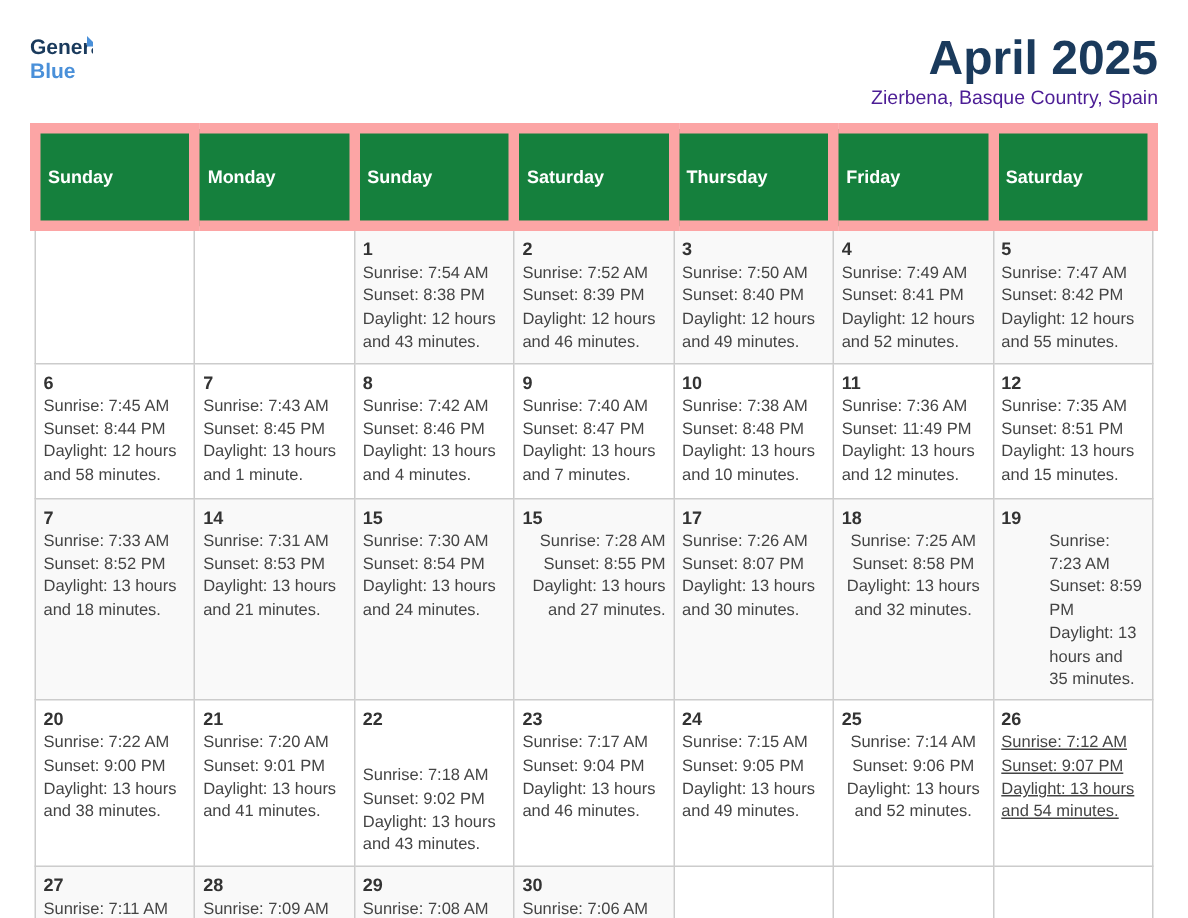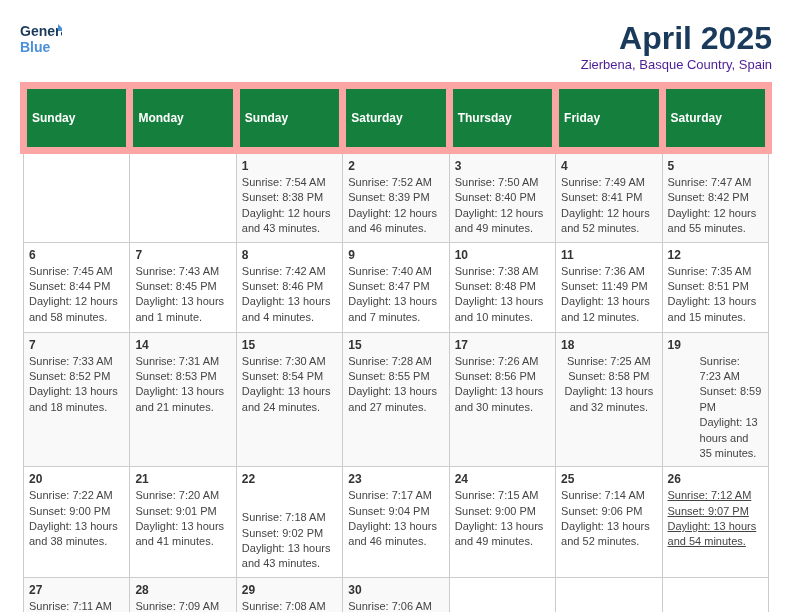--- a/index.html
+++ b/index.html
@@ -197,28 +197,28 @@
 Daylight: 13 hours and 21 minutes.</div>
         </td>
         <td>
           <span class="day-num">15</span>
           <div class="day-info" style="white-space: pre-line;">Sunrise: 7:30 AM
 Sunset: 8:54 PM
 Daylight: 13 hours and 24 minutes.</div>
         </td>
         <td>
           <span class="day-num">15</span>
-          <div class="day-info" style="white-space: pre-line;">Sunrise: 7:28 AM
+          <div class="day-info" style="white-space: pre-line; text-align: right;">Sunrise: 7:28 AM
 Sunset: 8:55 PM
 Daylight: 13 hours and 27 minutes.</div>
         </td>
         <td>
           <span class="day-num">17</span>
           <div class="day-info" style="white-space: pre-line;">Sunrise: 7:26 AM
-Sunset: 8:56 PM
+Sunset: 8:07 PM
 Daylight: 13 hours and 30 minutes.</div>
         </td>
         <td>
           <span class="day-num">18</span>
           <div class="day-info" style="white-space: pre-line; text-align: center;">Sunrise: 7:25 AM
 Sunset: 8:58 PM
 Daylight: 13 hours and 32 minutes.</div>
         </td>
         <td>
           <span class="day-num">19</span>
@@ -248,26 +248,26 @@
         </td>
         <td>
           <span class="day-num">23</span>
           <div class="day-info" style="white-space: pre-line;">Sunrise: 7:17 AM
 Sunset: 9:04 PM
 Daylight: 13 hours and 46 minutes.</div>
         </td>
         <td>
           <span class="day-num">24</span>
           <div class="day-info" style="white-space: pre-line;">Sunrise: 7:15 AM
-Sunset: 9:00 PM
+Sunset: 9:05 PM
 Daylight: 13 hours and 49 minutes.</div>
         </td>
         <td>
           <span class="day-num">25</span>
-          <div class="day-info" style="white-space: pre-line;">Sunrise: 7:14 AM
+          <div class="day-info" style="white-space: pre-line; text-align: center;">Sunrise: 7:14 AM
 Sunset: 9:06 PM
 Daylight: 13 hours and 52 minutes.</div>
         </td>
         <td>
           <span class="day-num">26</span>
           <div class="day-info" style="white-space: pre-line; text-decoration: underline;">Sunrise: 7:12 AM
 Sunset: 9:07 PM
 Daylight: 13 hours and 54 minutes.</div>
         </td>
       </tr>

